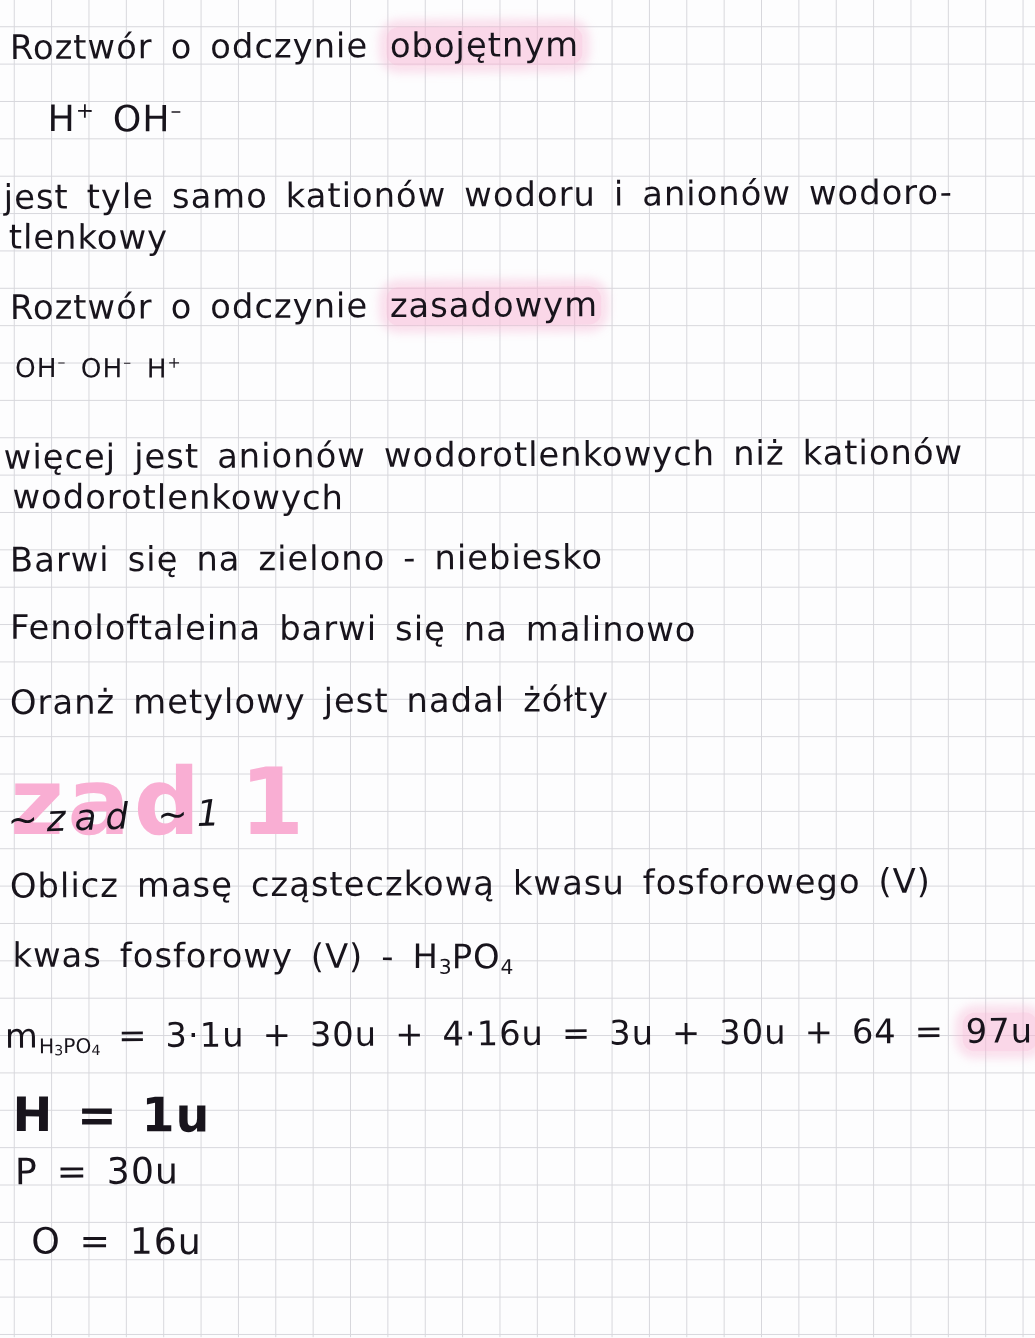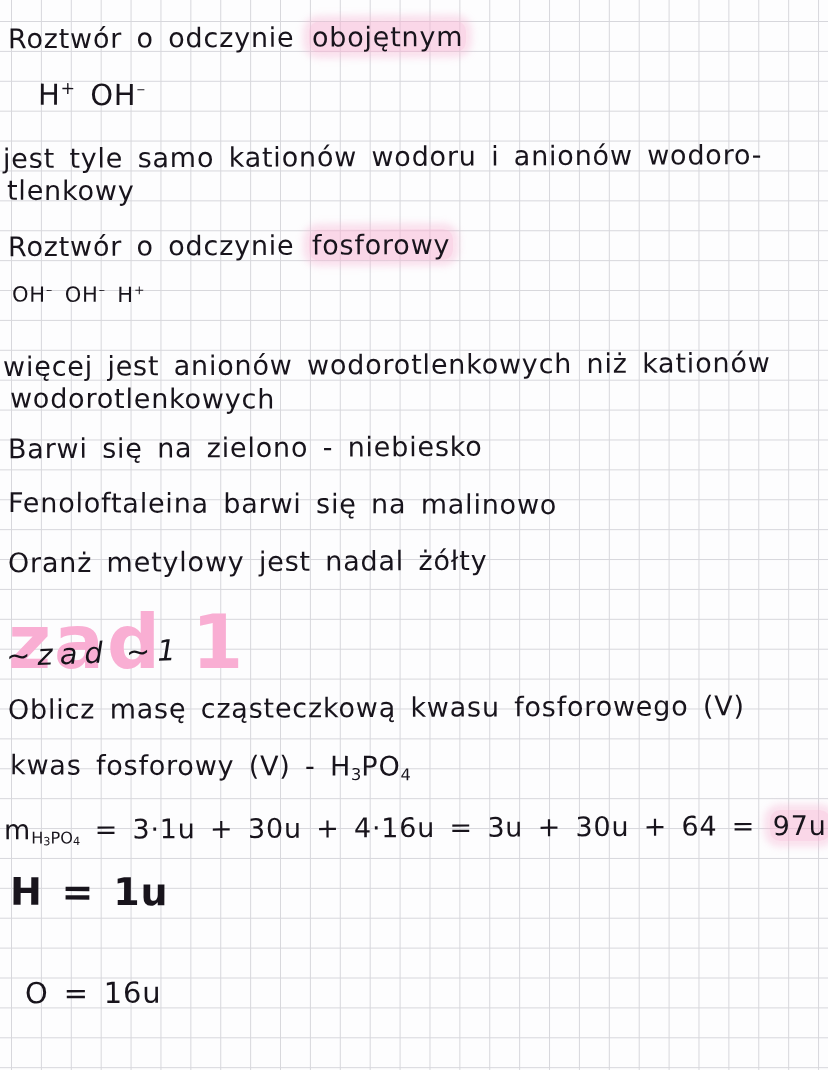--- a/index.html
+++ b/index.html
@@ -59,29 +59,30 @@
   }
 </style>
 </head>
 <body>
 
 <main class="page">
     <div class="line" style="top: 22px; left: 8px;"><span class="seg-n">Roztwór o odczynie </span><span class="seg-hl">obojętnym</span></div>
     <div class="line" style="top: 78px; left: 38px; font-size: 29px;"><span class="seg-n">H</span><span class="seg-sup">+</span><span class="seg-n">  OH</span><span class="seg-sup">–</span></div>
     <div class="line" style="top: 141px; left: 3px;"><span class="seg-n">jest tyle samo kationów wodoru i anionów wodoro-</span></div>
     <div class="line" style="top: 175px; left: 7px;"><span class="seg-n">tlenkowy</span></div>
-    <div class="line" style="top: 230px; left: 8px;"><span class="seg-n">Roztwór o odczynie </span><span class="seg-hl">fosforowy</span></div>
+    <div class="line" style="top: 230px; left: 8px;"><span class="seg-n">Roztwór o odczynie </span><span class="seg-hl">zasadowym</span></div>
     <div class="line" style="top: 282px; left: 12px; font-size: 21px;"><span class="seg-n">OH</span><span class="seg-sup">–</span><span class="seg-n"> OH</span><span class="seg-sup">–</span><span class="seg-n">  H</span><span class="seg-sup">+</span></div>
     <div class="line" style="top: 349px; left: 3px;"><span class="seg-n">więcej jest anionów wodorotlenkowych niż kationów</span></div>
     <div class="line" style="top: 383px; left: 10px;"><span class="seg-n">wodorotlenkowych</span></div>
     <div class="line" style="top: 432px; left: 8px;"><span class="seg-n">Barwi się na zielono - niebiesko</span></div>
     <div class="line" style="top: 488px; left: 8px;"><span class="seg-n">Fenoloftaleina barwi się na malinowo</span></div>
     <div class="line" style="top: 546px; left: 8px;"><span class="seg-n">Oranż metylowy jest nadal żółty</span></div>
     <div class="heading" style="top: 610px; left: 4px;">
       <span class="heading-bubble">zad 1</span>
       <span class="heading-overlay">~zad ~1</span>
     </div>
     <div class="line" style="top: 692px; left: 8px;"><span class="seg-n">Oblicz masę cząsteczkową kwasu fosforowego (V)</span></div>
     <div class="line" style="top: 750px; left: 10px;"><span class="seg-n">kwas fosforowy (V) - H</span><span class="seg-sub">3</span><span class="seg-n">PO</span><span class="seg-sub">4</span></div>
     <div class="line" style="top: 812px; left: 4px;"><span class="seg-n">m</span><span class="seg-sub">H</span><span class="seg-sub2">3</span><span class="seg-sub">PO</span><span class="seg-sub2">4</span><span class="seg-n"> = 3·1u + 30u + 4·16u = 3u + 30u + 64 = </span><span class="seg-hl">97u</span></div>
     <div class="line" style="top: 870px; left: 10px; font-size: 38px; font-weight: bold;"><span class="seg-n">H = 1u</span></div>
+    <div class="line" style="top: 920px; left: 12px; font-size: 29px;"><span class="seg-n">P = 30u</span></div>
     <div class="line" style="top: 976px; left: 25px; font-size: 29px;"><span class="seg-n">O = 16u</span></div>
   </main>
 
 </body></html>

